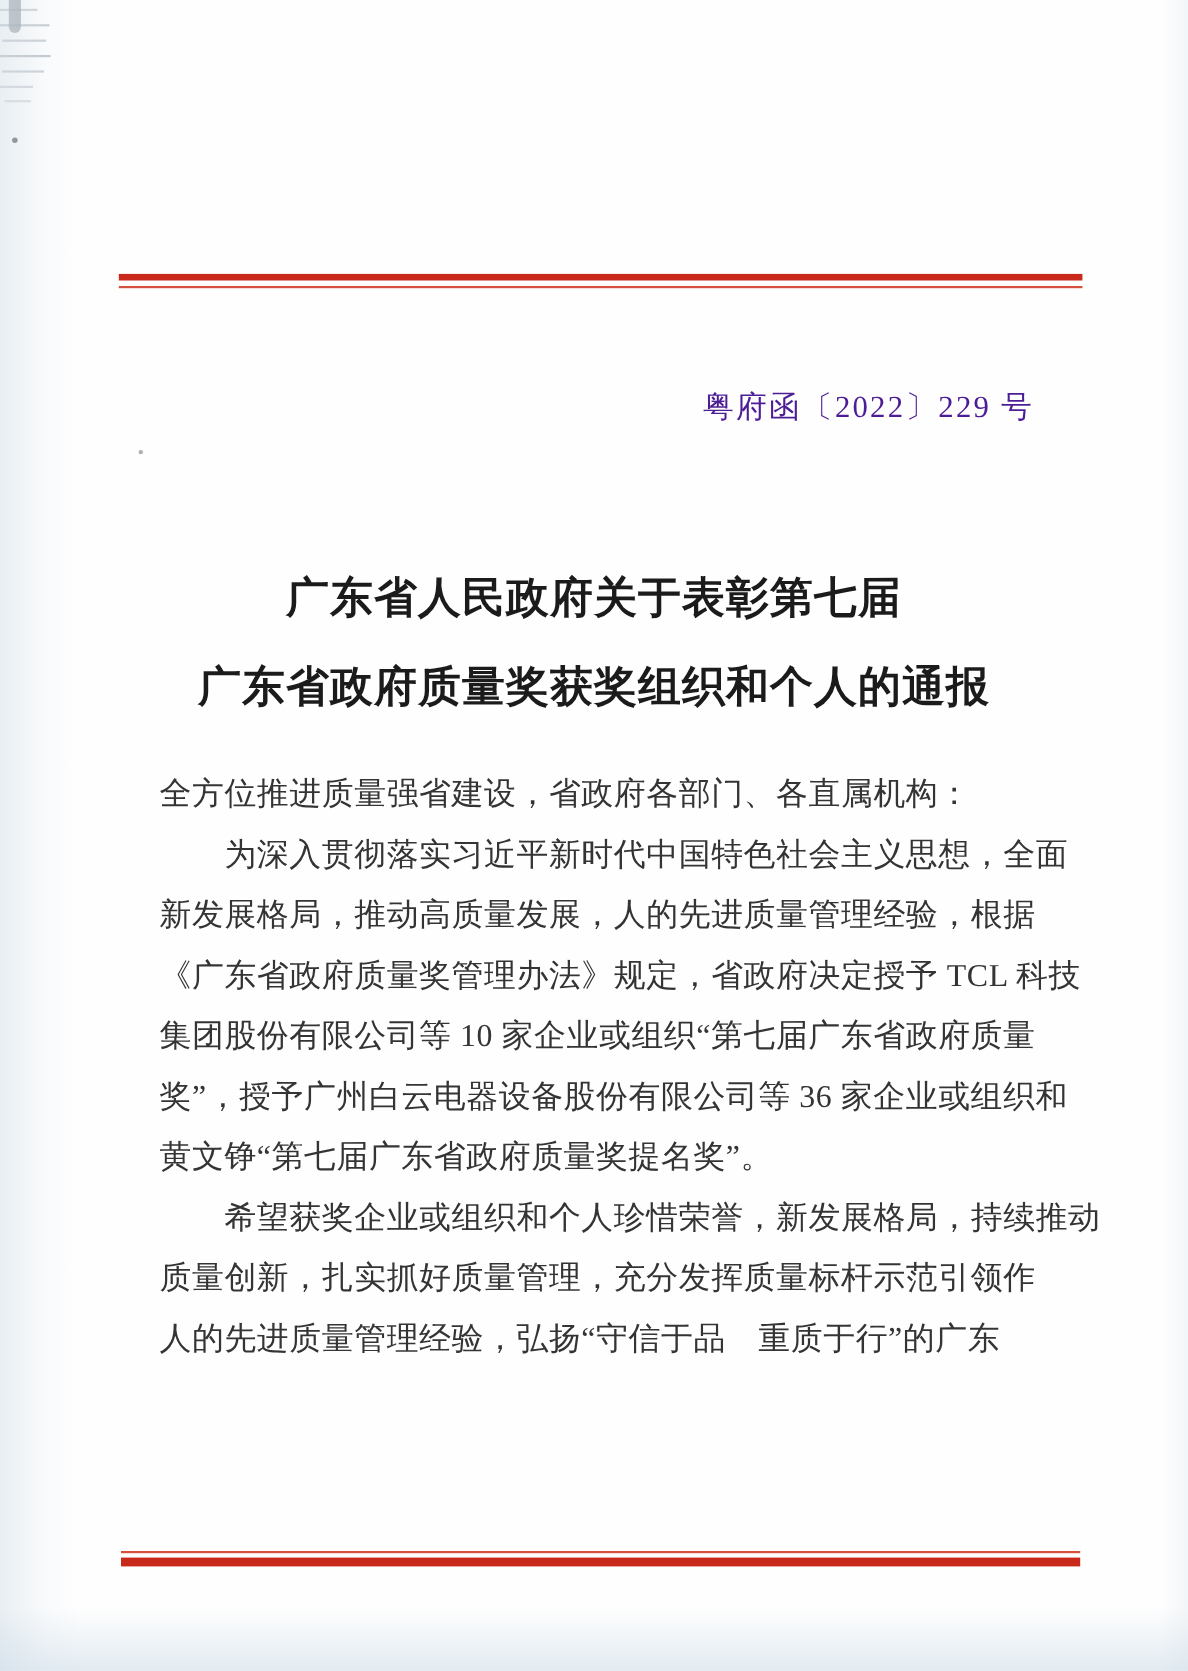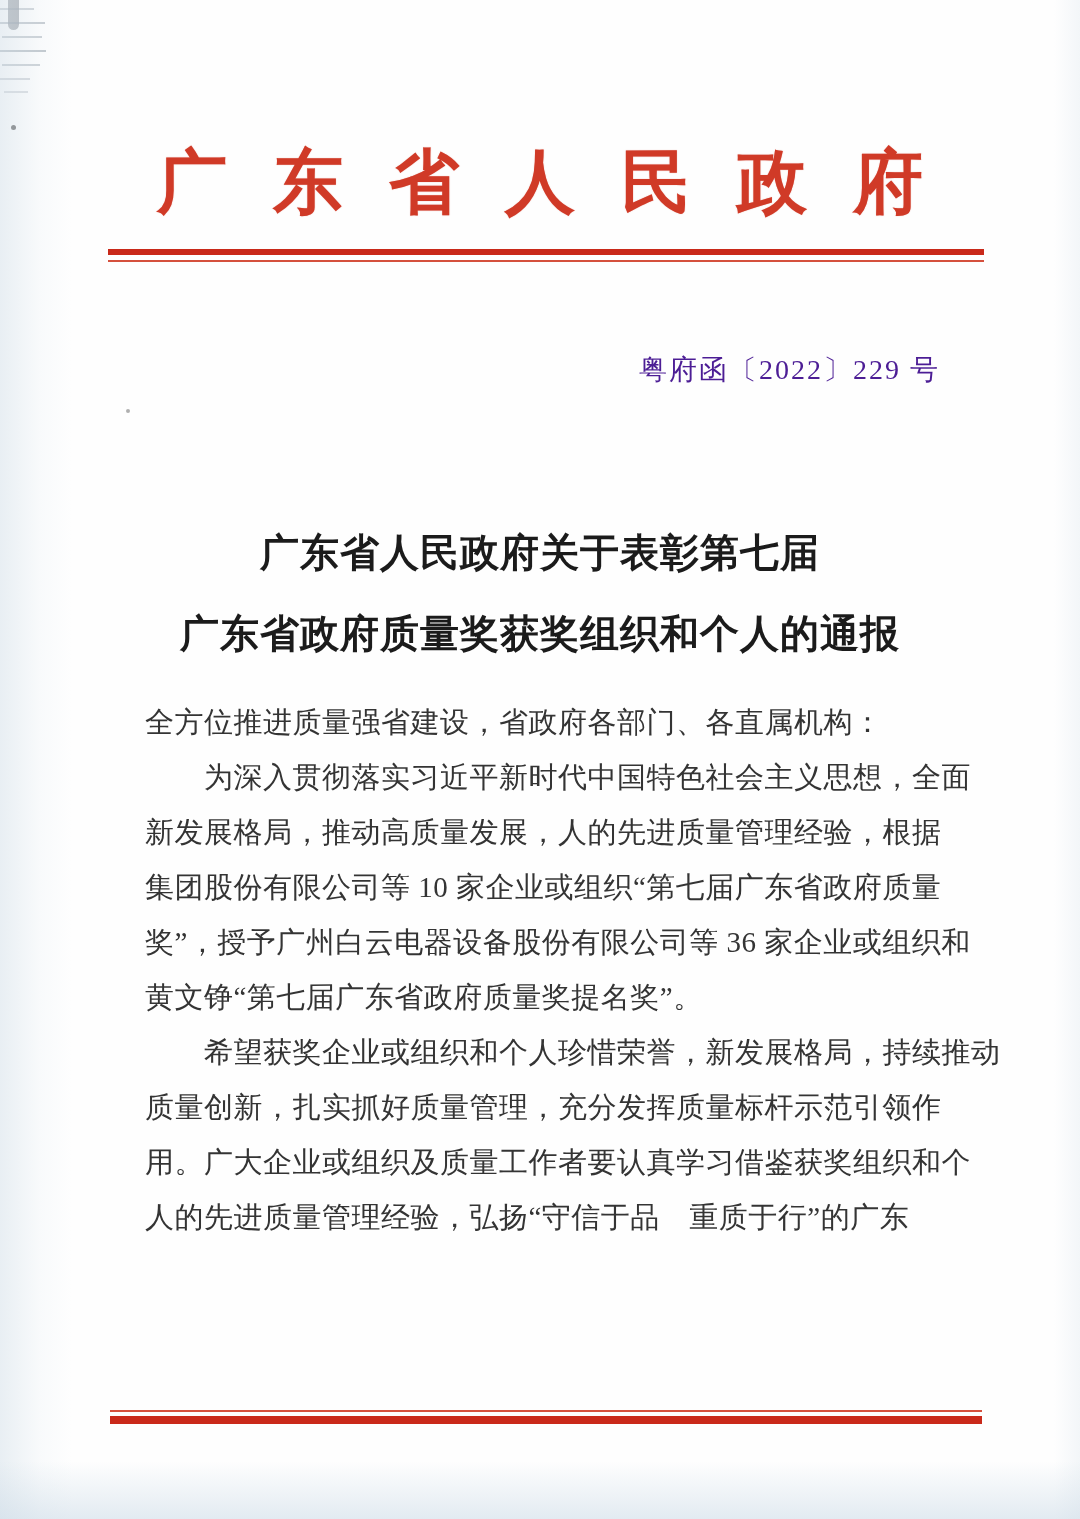--- a/index.html
+++ b/index.html
@@ -53,21 +53,21 @@
   .header-rule .rule-thin { height: 2px; background: #d5503d; }
 
   .doc-number {
     position: absolute; top: 351px; right: 140px;
     font-size: 28px; color: #4c1d95; letter-spacing: 2px; white-space: nowrap;
   }
 
   .doc-title {
     position: absolute; top: 516px; left: 0; width: 100%;
     text-align: center; font-weight: bold; color: #1b1b1b;
-    font-size: 39px; letter-spacing: 1px; margin-top: 10px;
+    font-size: 39px; letter-spacing: 1px;
   }
   .doc-title .title-line1 { margin-bottom: 27px; }
 
   .body-text {
     position: absolute; top: 695px; left: 145px; width: 820px;
     font-size: 29px; color: #343434;
   }
   .body-line {
     height: 55px; line-height: 55px;
     white-space: nowrap; letter-spacing: 0.5px;
@@ -87,45 +87,44 @@
   <div class="scan-line" style="top:8px;  left:0;   width:34px; opacity:.45;"></div>
   <div class="scan-line" style="top:22px; left:0;   width:45px; opacity:.55;"></div>
   <div class="scan-line" style="top:36px; left:2px; width:40px; opacity:.5;"></div>
   <div class="scan-line" style="top:50px; left:0;   width:46px; opacity:.6;"></div>
   <div class="scan-line" style="top:64px; left:2px; width:38px; opacity:.5;"></div>
   <div class="scan-line" style="top:78px; left:0;   width:30px; opacity:.4;"></div>
   <div class="scan-line" style="top:91px; left:4px; width:24px; opacity:.35;"></div>
   <div class="scan-dot dot-a"></div>
   <div class="scan-dot dot-b"></div>
 
-  <div class="agency-header">广东省人民政府</div>
 
   <div class="header-rule">
     <div class="rule-thick"></div>
     <div class="rule-gap"></div>
     <div class="rule-thin"></div>
   </div>
 
   <div class="doc-number">粤府函〔2022〕229 号</div>
 
   <div class="doc-title">
     <div class="title-line1">广东省人民政府关于表彰第七届</div>
     <div class="title-line2">广东省政府质量奖获奖组织和个人的通报</div>
   </div>
 
   <div class="body-text">
     <div class="body-line">全方位推进质量强省建设，省政府各部门、各直属机构：</div>
     <div class="body-line">　　为深入贯彻落实习近平新时代中国特色社会主义思想，全面</div>
     <div class="body-line">新发展格局，推动高质量发展，人的先进质量管理经验，根据</div>
+    <div class="body-line">《广东省政府质量奖管理办法》规定，省政府决定授予 TCL 科技</div>
     <div class="body-line">集团股份有限公司等 10 家企业或组织“第七届广东省政府质量</div>
     <div class="body-line">奖”，授予广州白云电器设备股份有限公司等 36 家企业或组织和</div>
     <div class="body-line">黄文铮“第七届广东省政府质量奖提名奖”。</div>
     <div class="body-line">　　希望获奖企业或组织和个人珍惜荣誉，新发展格局，持续推动</div>
     <div class="body-line">质量创新，扎实抓好质量管理，充分发挥质量标杆示范引领作</div>
-    <div class="body-line">用。广大企业或组织及质量工作者要认真学习借鉴获奖组织和个</div>
     <div class="body-line">人的先进质量管理经验，弘扬“守信于品　重质于行”的广东</div>
   </div>
 
   <div class="footer-rule">
     <div class="rule-thin"></div>
     <div class="rule-gap"></div>
     <div class="rule-thick"></div>
   </div>
 
   <div class="edge-left"></div>

